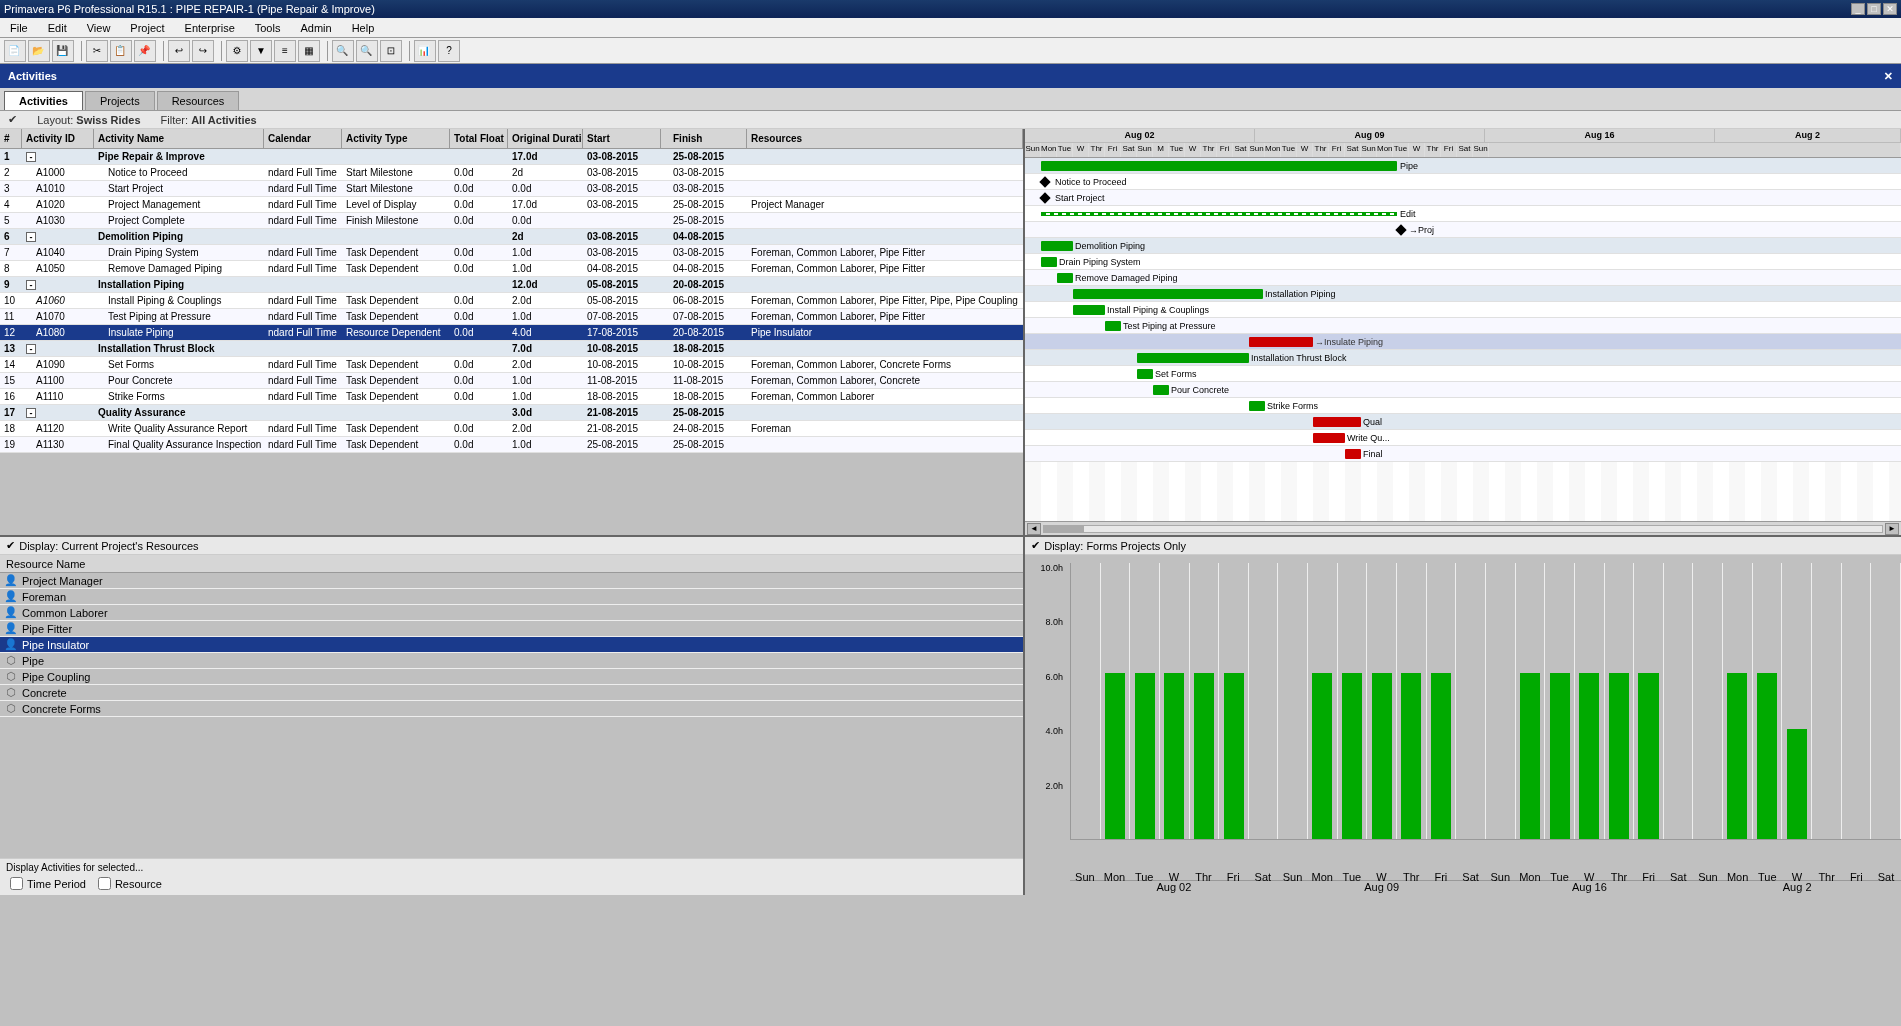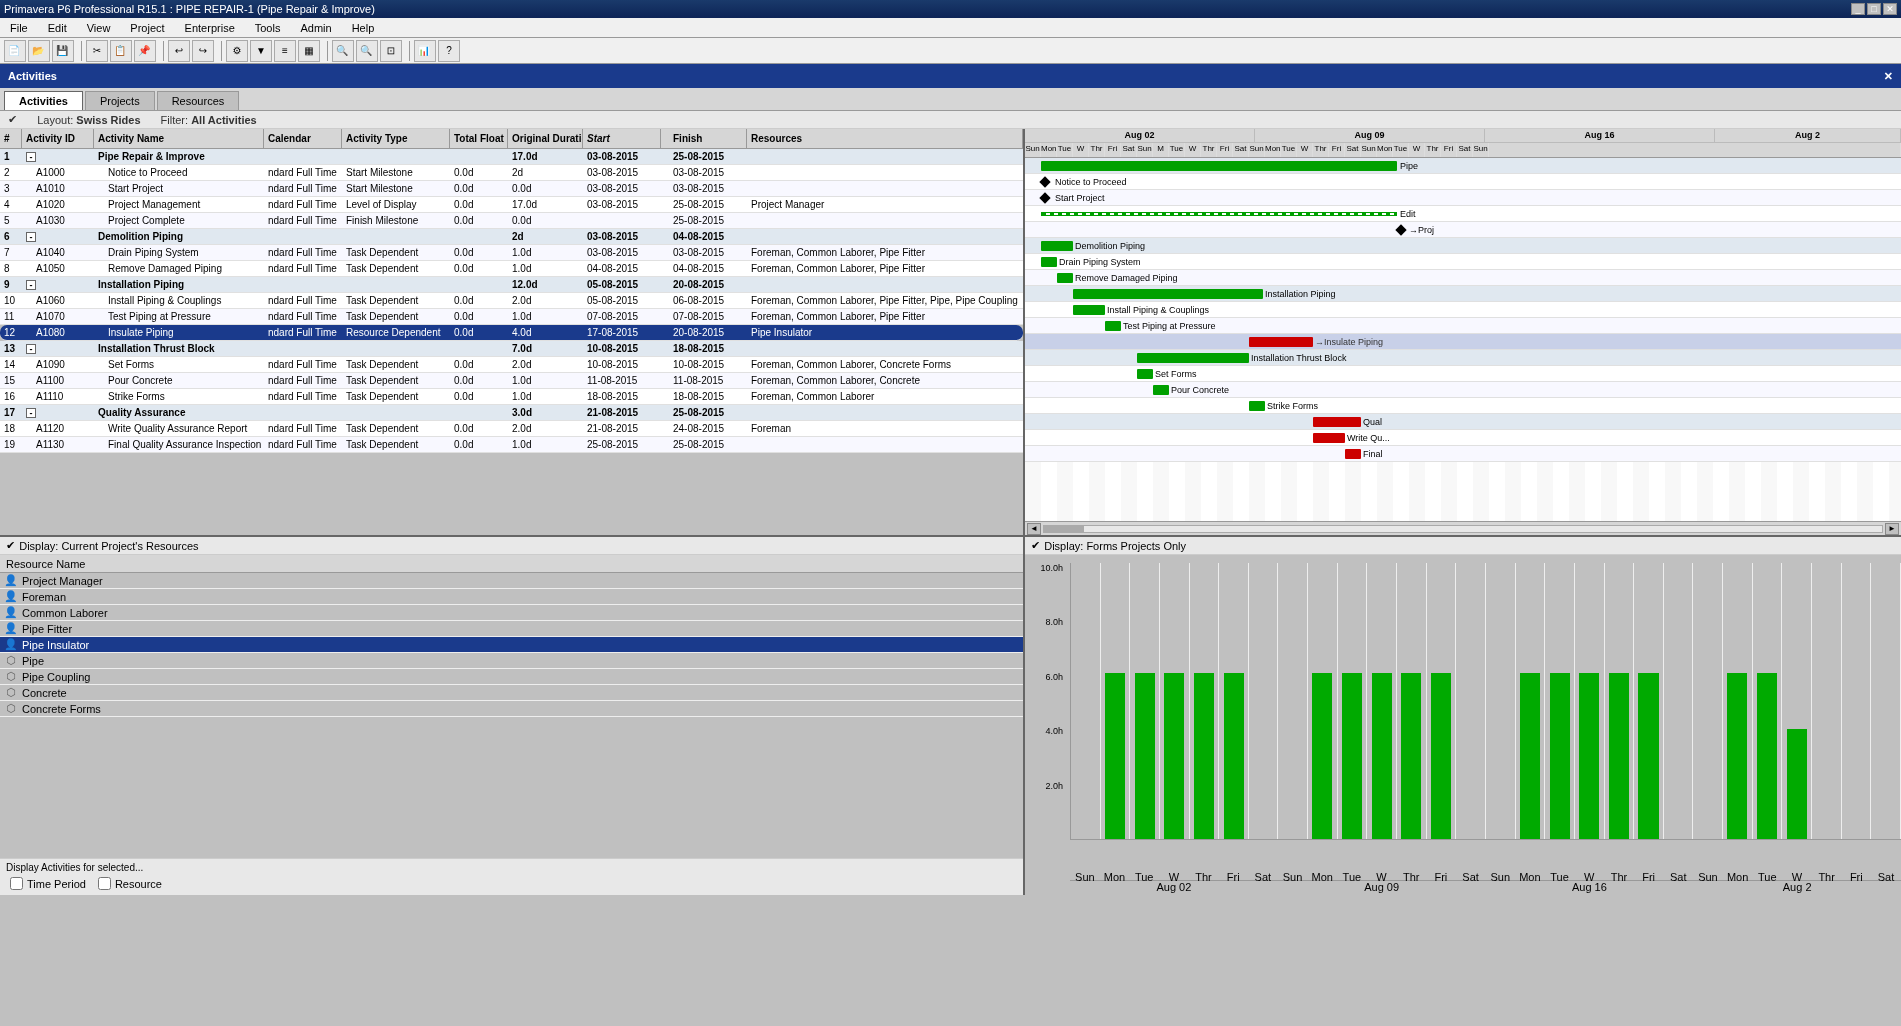--- a/index.html
+++ b/index.html
@@ -137,21 +137,21 @@
     .table-body { overflow-y: auto; flex: 1; }
 
     .table-row {
       display: flex;
       align-items: center;
       min-height: 16px;
       border-bottom: 1px solid #e0e0e0;
     }
     .table-row:nth-child(odd) { background: #f8f8ff; }
     .table-row:nth-child(even) { background: white; }
-    .table-row.selected { background: #1a3a8c; color: white; border-radius: 7px; }
+    .table-row.selected { background: #1a3a8c; color: white; }
     .table-row.group-header { background: #e0e8f0; font-weight: bold; }
 
     .cell {
       padding: 1px 4px;
       overflow: hidden;
       white-space: nowrap;
       font-size: 10px;
       display: flex;
       align-items: center;
     }
@@ -424,21 +424,21 @@
   <div class="activity-table-section">
 
     <div class="table-header">
       <div class="col-header col-num">#</div>
       <div class="col-header col-actid" style="cursor:pointer;">Activity ID</div>
       <div class="col-header col-actname" style="cursor:pointer;">Activity Name</div>
       <div class="col-header col-cal" style="cursor:pointer;">Calendar</div>
       <div class="col-header col-acttype" style="cursor:pointer;">Activity Type</div>
       <div class="col-header col-tf" style="cursor:pointer;">Total Float</div>
       <div class="col-header col-od" style="cursor:pointer;">Original Duration</div>
-      <div class="col-header col-start" style="cursor:pointer;font-style:italic;">Start</div>
+      <div class="col-header col-start" style="cursor:pointer;">Start</div>
       <div class="col-header col-finish" style="cursor:pointer;">Finish</div>
       <div class="col-header col-res" style="cursor:pointer;">Resources</div>
     </div>
 
     <div class="table-body">
 
       <div class="table-row group-header">
         <div class="cell col-num">1</div>
         <div class="cell col-actid">
             <span class="expand-icon">-</span>
@@ -556,21 +556,21 @@
         <div class="cell col-acttype"></div>
         <div class="cell col-tf"></div>
         <div class="cell col-od">12.0d</div>
         <div class="cell col-start">05-08-2015</div>
         <div class="cell col-finish">20-08-2015</div>
         <div class="cell col-res"></div>
       </div>
 
       <div class="table-row">
         <div class="cell col-num">10</div>
-        <div class="cell col-actid" style="padding-left:14px;">A1060</div>
+        <div class="cell col-actid" style="padding-left:14px;font-style:italic;">A1060</div>
         <div class="cell col-actname" style="padding-left:14px;">Install Piping &amp; Couplings</div>
         <div class="cell col-cal">ndard Full Time</div>
         <div class="cell col-acttype">Task Dependent</div>
         <div class="cell col-tf">0.0d</div>
         <div class="cell col-od">2.0d</div>
         <div class="cell col-start">05-08-2015</div>
         <div class="cell col-finish">06-08-2015</div>
         <div class="cell col-res">Foreman, Common Laborer, Pipe Fitter, Pipe, Pipe Coupling</div>
       </div>
 

